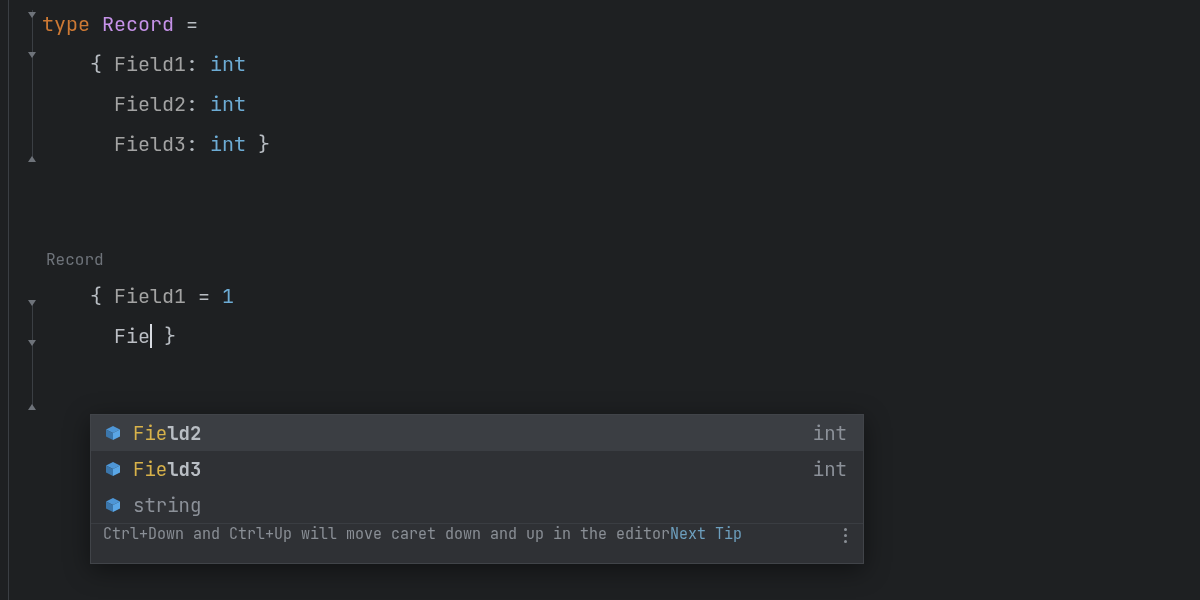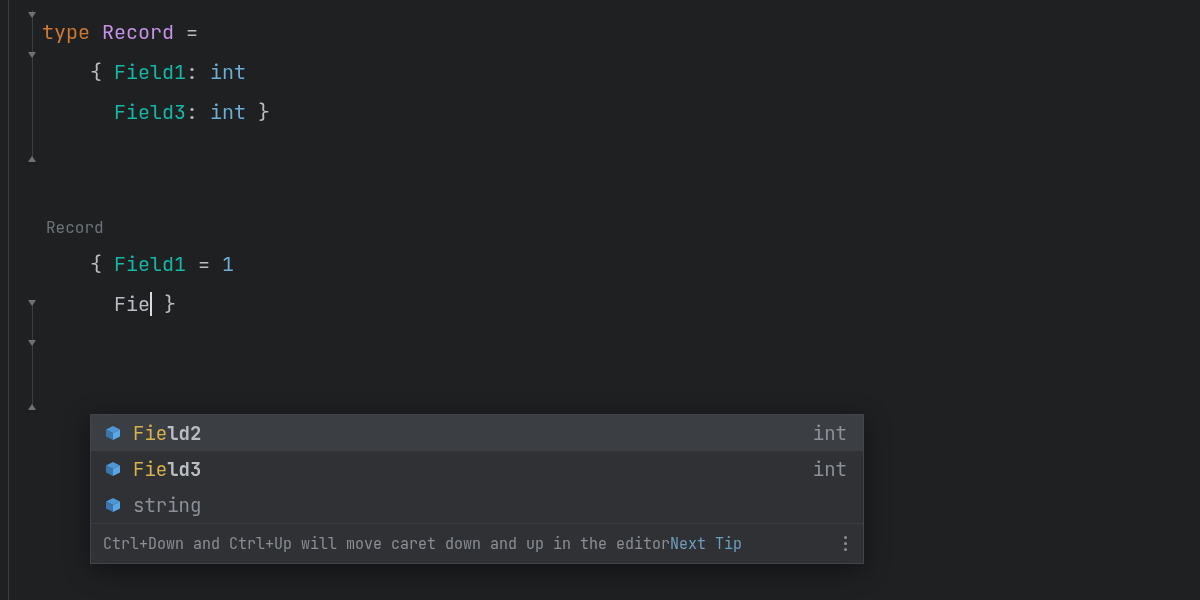--- a/index.html
+++ b/index.html
@@ -52,40 +52,40 @@
     width: 14px;
     height: 14px;
     display: flex;
     align-items: center;
     justify-content: center;
   }
   .fold-mark svg { display: block; }
   .code {
     position: absolute;
     left: 42px;
-    top: 12px;
+    top: 4px;
     right: 0;
   }
   .line {
     height: 40px;
     line-height: 40px;
     white-space: pre;
     position: relative;
   }
   .hint-line {
     height: 32px;
     line-height: 32px;
     font-size: 16px;
     color: #6e737a;
     padding-left: 4px;
   }
   .kw  { color: #cd7934; }
   .type{ color: #c692e9; }
   .typeb{ color: #6dacd5; }
-  .fld { color: #14b8a6; }
+  .fld { color: #a3a3a3; }
   .punc{ color: #b9bec4; }
   .num { color: #6dacd5; }
   .typed{ color: #bbbec4; }
   .let-name { color: #b9bec4; }
 
   .caret {
     display: inline-block;
     width: 2px;
     height: 24px;
     background: #d8dbe1;
@@ -120,21 +120,21 @@
     display: flex;
     align-items: center;
     justify-content: center;
   }
   .popup-name { flex: 1; }
   .popup-name .match { color: #d8b24a; }
   .popup-name .rest  { color: #b9bec4; font-weight: bold; }
   .popup-type { color: #8c9199; font-size: 19px; }
   .popup-footer {
     display: flex;
-    align-items: center;
+    align-items: flex-start;
     height: 40px;
     padding: 0 12px;
     border-top: 1px solid #3a3d42;
     color: #8a8f96;
     font-size: 15px;
   }
   .popup-footer .tip-link { color: #6d9fbe; }
   .popup-footer .spacer { flex: 1; }
   .kebab {
     display: flex;
@@ -190,20 +190,21 @@
     <div class="fold-mark" style="top:400px;">
       <svg width="12" height="12" viewBox="0 0 12 12">
           <path d="M2 9 L10 9 L6 3 Z" fill="#6e737a"></path>
         </svg>
     </div>
   </div>
 
   <div class="code">
     <div class="line"><span class="kw">type</span><span> </span><span class="type">Record</span><span class="punc"> =</span></div>
     <div class="line"><span>    </span><span class="punc">{ </span><span class="fld">Field1</span><span class="punc">: </span><span class="typeb">int</span></div>
+    <div class="line"><span>      </span><span class="fld">Field2</span><span class="punc">: </span><span class="typeb">int</span></div>
     <div class="line"><span>      </span><span class="fld">Field3</span><span class="punc">: </span><span class="typeb">int</span><span class="punc"> }</span></div>
     <div class="line"></div>
     <div class="line"></div>
     <div class="hint-line">Record</div>
     <div class="line"><span>    </span><span class="punc">{ </span><span class="fld">Field1</span><span class="punc"> = </span><span class="num">1</span></div>
     <div class="line"><span>      </span><span class="typed">Fie</span><span class="caret"></span><span class="punc"> }</span></div>
   </div>
 
   <div class="popup">
     <div class="popup-row selected">

